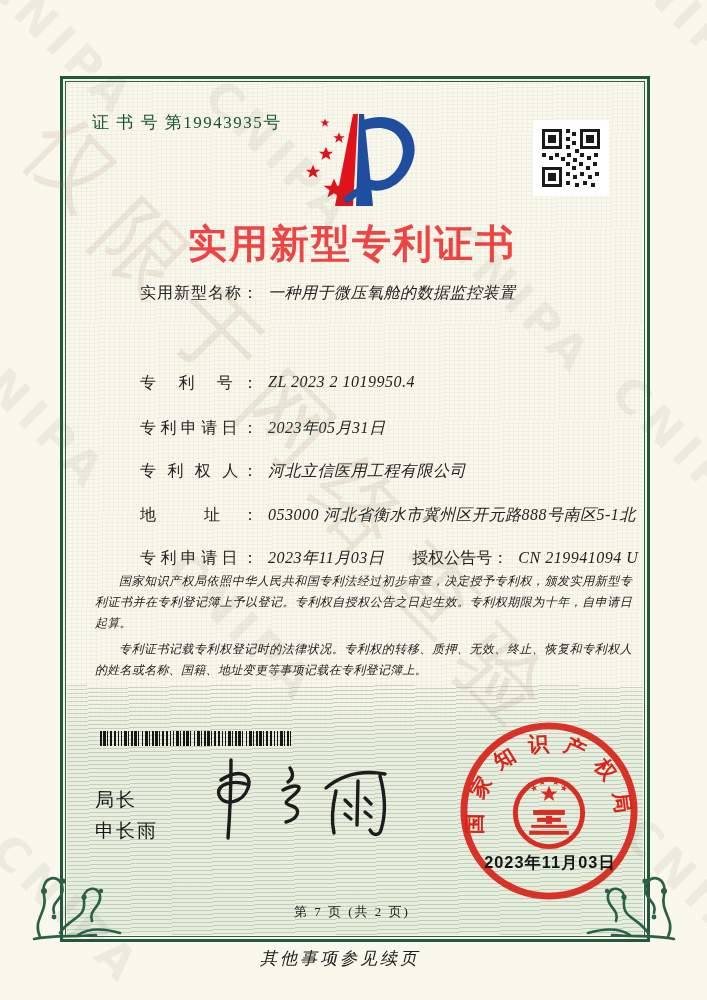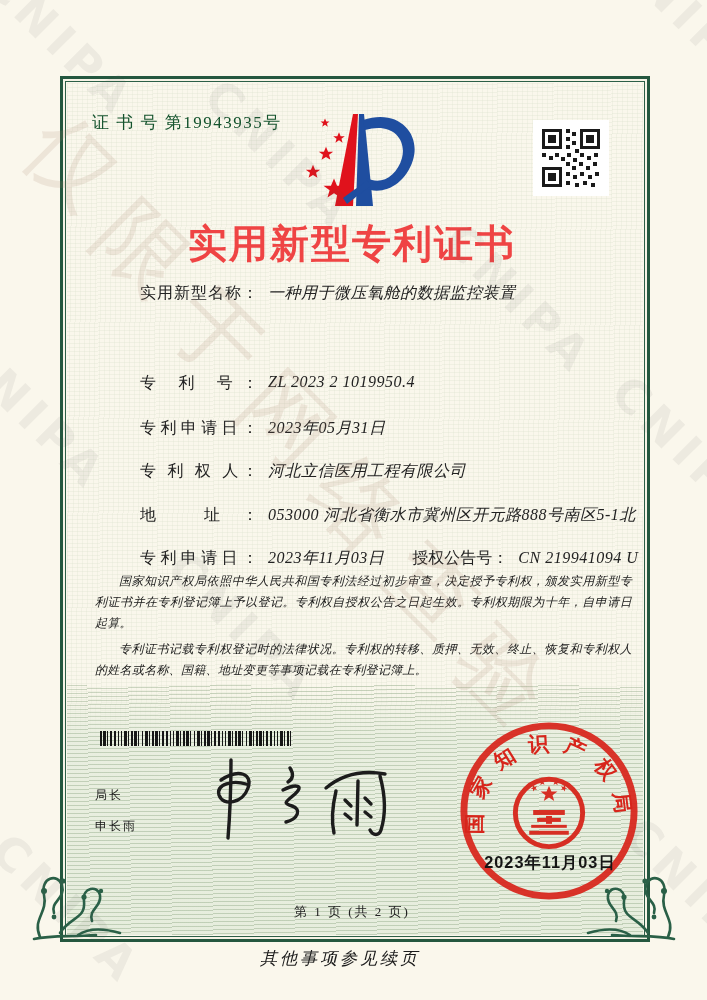--- a/index.html
+++ b/index.html
@@ -50,21 +50,21 @@
   .paras{position:absolute;left:95px;top:571px;width:537px;z-index:3;
          font-style:italic;font-size:12px;line-height:21px;letter-spacing:.3px;color:#1b1b1b;text-align:justify;}
   .paras p{margin:0 0 5px 0;text-indent:2em;}
   
   .barcode{position:absolute;left:100px;top:731px;width:191px;height:15px;z-index:3;
     background:repeating-linear-gradient(90deg,
       #161616 0 1.6px, rgba(0,0,0,0) 1.6px 3.2px,
       #161616 3.2px 6px, rgba(0,0,0,0) 6px 7.2px,
       #161616 7.2px 8.2px, rgba(0,0,0,0) 8.2px 10.4px);}
   .signer{position:absolute;left:95px;z-index:4;font-family:"Liberation Sans","DejaVu Sans",sans-serif;
-          font-size:12px;color:#161616;letter-spacing:2px;}
+          font-size:19px;color:#161616;letter-spacing:2px;}
   .signer-title{top:787px;}
   .signer-name{top:818px;}
   .signature{position:absolute;left:193px;top:750px;z-index:4;}
   .seal{position:absolute;left:455px;top:717px;z-index:6;}
   .page-info{position:absolute;left:60px;width:584px;top:903px;text-align:center;font-size:13px;color:#222;z-index:4;letter-spacing:2px;}
   .continuation{position:absolute;left:48px;width:584px;top:947px;text-align:center;z-index:3;
                 font-style:italic;font-size:17px;letter-spacing:3px;color:#1b1b1b;}
   .corner{position:absolute;z-index:4;}
   .corner-left{left:26px;top:845px;}
   .corner-right{left:570px;top:845px;transform:scaleX(-1);}
@@ -276,16 +276,16 @@
       <use href="#st2" transform="translate(110,72) scale(0.34) rotate(20)"></use>
       <rect x="79" y="94" width="32" height="5"></rect>
       <rect x="83" y="102" width="24" height="4"></rect>
       <rect x="77" y="109" width="36" height="3"></rect>
       <rect x="75" y="115" width="40" height="4"></rect>
       <rect x="92" y="100" width="6" height="8"></rect>
     </g>
     <text x="96" y="153" text-anchor="middle" fill="#151515" font-size="16.5" font-weight="bold" letter-spacing="1" font-family="'Liberation Sans','DejaVu Sans',sans-serif">2023年11月03日</text>
   </svg>
 
-  <div class="page-info">第 1 页 (共 2 页)</div>
+  <div class="page-info">第 7 页 (共 2 页)</div>
   <div class="continuation">其他事项参见续页</div>
 
 </div>
 
 </body></html>

